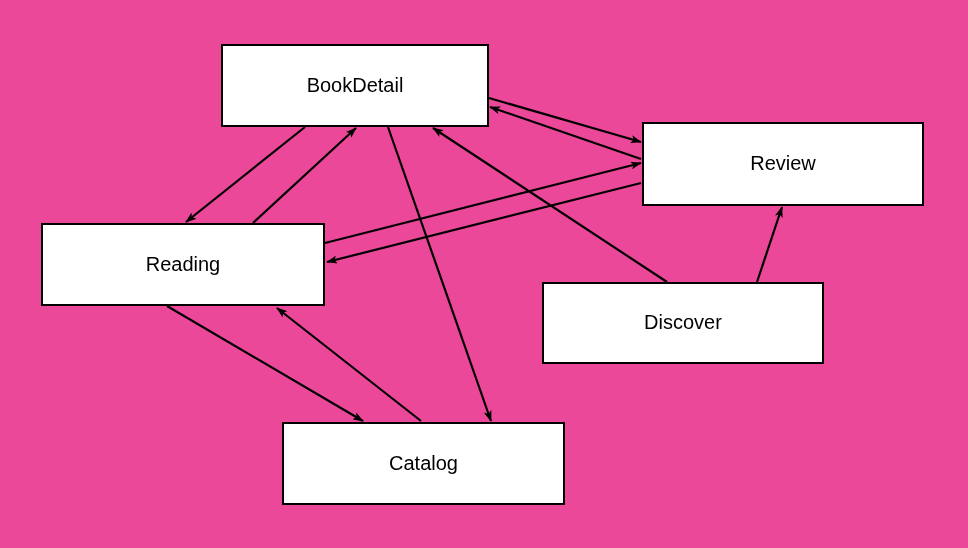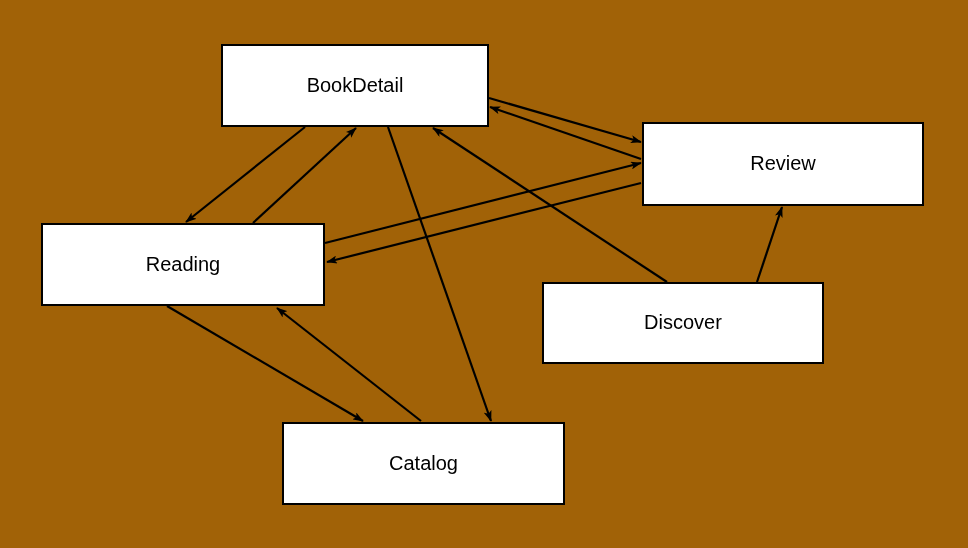--- a/index.html
+++ b/index.html
@@ -7,21 +7,21 @@
     padding: 0;
     background: #ffffff;
   }
   body {
     font-family: "Liberation Sans", sans-serif;
   }
   #canvas-wrap {
     position: relative;
     width: 968px;
     height: 548px;
-    background: #a16207;
+    background: #ec4899;
     overflow: hidden;
   }
   #graph-svg {
     position: absolute;
     left: 0;
     top: 0;
     width: 968px;
     height: 548px;
     display: block;
   }

